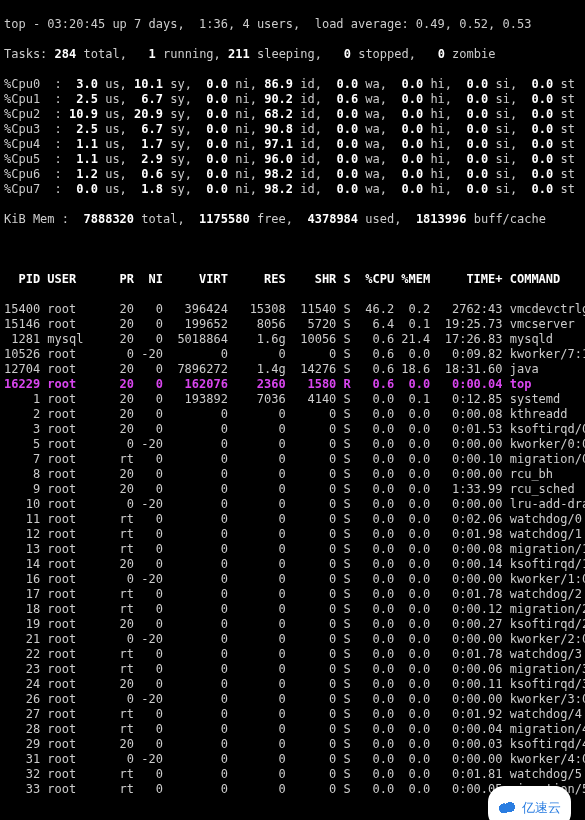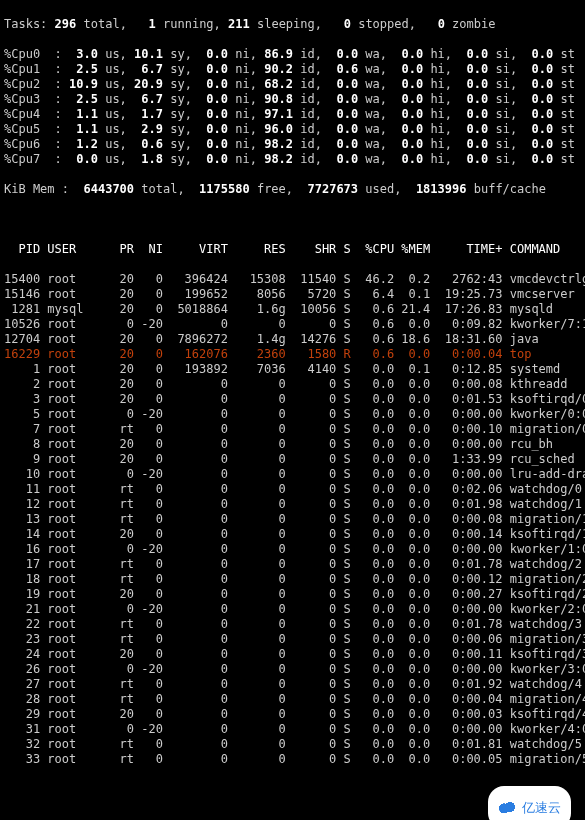--- a/index.html
+++ b/index.html
@@ -1,28 +1,29 @@
 <!DOCTYPE html>
 <html><head>
 <meta charset="utf-8">
 <style>
   html,body{margin:0;padding:0;background:#000;color:#ccc;font-family:"Consolas","Monaco",monospace;font-size:12px;line-height:15px;width:585px}
   .term{padding:2px 4px;width:577px;white-space:pre;overflow:hidden}
   .bold{font-weight:bold;color:#fff}
-  .hdr{background:#000;color:#fff;font-weight:normal}
-  .sel{font-weight:normal;color:#c2410c}
+  .hdr{background:#000;color:#fff;font-weight:bold}
+  .sel{font-weight:bold;color:#d946ef}
   .row{display:block}
   .logo{position:absolute;right:14px;top:786px;background:#fff;color:#2a7de1;border-radius:16px;padding:14px 10px;font-weight:normal;font-family:sans-serif;font-size:13px}
   .logo::before{content:"";display:inline-block;width:20px;height:14px;margin-right:4px;vertical-align:-2px;background:
     radial-gradient(circle at 30% 60%,#2a7de1 30%,transparent 31%),
     radial-gradient(circle at 60% 50%,#2a7de1 36%,transparent 37%)}
 </style>
 </head>
 <body>
 <div class="term">
-<span class="row">Tasks:<span class="bold"> <span>296</span> </span>total,  <span class="bold"> <span>1</span> </span>running,<span class="bold"> <span>211</span> </span>sleeping,  <span class="bold"> <span>0</span> </span>stopped,  <span class="bold"> <span>0</span> </span>zombie</span>
+<span class="row">top - <span>03:20:45</span> up <span>7 days,  1:36</span>, <span>4</span> users,  load average: <span>0.49, 0.52, 0.53</span></span>
+<span class="row">Tasks:<span class="bold"> <span>284</span> </span>total,  <span class="bold"> <span>1</span> </span>running,<span class="bold"> <span>211</span> </span>sleeping,  <span class="bold"> <span>0</span> </span>stopped,  <span class="bold"> <span>0</span> </span>zombie</span>
 <span id="cpu-lines"><span class="row">%Cpu0  :<span class="bold">  3.0 </span>us,<span class="bold"> 10.1 </span>sy,<span class="bold">  0.0 </span>ni,<span class="bold"> 86.9 </span>id,<span class="bold">  0.0 </span>wa,<span class="bold">  0.0 </span>hi,<span class="bold">  0.0 </span>si,<span class="bold">  0.0 </span>st</span><span class="row">%Cpu1  :<span class="bold">  2.5 </span>us,<span class="bold">  6.7 </span>sy,<span class="bold">  0.0 </span>ni,<span class="bold"> 90.2 </span>id,<span class="bold">  0.6 </span>wa,<span class="bold">  0.0 </span>hi,<span class="bold">  0.0 </span>si,<span class="bold">  0.0 </span>st</span><span class="row">%Cpu2  :<span class="bold"> 10.9 </span>us,<span class="bold"> 20.9 </span>sy,<span class="bold">  0.0 </span>ni,<span class="bold"> 68.2 </span>id,<span class="bold">  0.0 </span>wa,<span class="bold">  0.0 </span>hi,<span class="bold">  0.0 </span>si,<span class="bold">  0.0 </span>st</span><span class="row">%Cpu3  :<span class="bold">  2.5 </span>us,<span class="bold">  6.7 </span>sy,<span class="bold">  0.0 </span>ni,<span class="bold"> 90.8 </span>id,<span class="bold">  0.0 </span>wa,<span class="bold">  0.0 </span>hi,<span class="bold">  0.0 </span>si,<span class="bold">  0.0 </span>st</span><span class="row">%Cpu4  :<span class="bold">  1.1 </span>us,<span class="bold">  1.7 </span>sy,<span class="bold">  0.0 </span>ni,<span class="bold"> 97.1 </span>id,<span class="bold">  0.0 </span>wa,<span class="bold">  0.0 </span>hi,<span class="bold">  0.0 </span>si,<span class="bold">  0.0 </span>st</span><span class="row">%Cpu5  :<span class="bold">  1.1 </span>us,<span class="bold">  2.9 </span>sy,<span class="bold">  0.0 </span>ni,<span class="bold"> 96.0 </span>id,<span class="bold">  0.0 </span>wa,<span class="bold">  0.0 </span>hi,<span class="bold">  0.0 </span>si,<span class="bold">  0.0 </span>st</span><span class="row">%Cpu6  :<span class="bold">  1.2 </span>us,<span class="bold">  0.6 </span>sy,<span class="bold">  0.0 </span>ni,<span class="bold"> 98.2 </span>id,<span class="bold">  0.0 </span>wa,<span class="bold">  0.0 </span>hi,<span class="bold">  0.0 </span>si,<span class="bold">  0.0 </span>st</span><span class="row">%Cpu7  :<span class="bold">  0.0 </span>us,<span class="bold">  1.8 </span>sy,<span class="bold">  0.0 </span>ni,<span class="bold"> 98.2 </span>id,<span class="bold">  0.0 </span>wa,<span class="bold">  0.0 </span>hi,<span class="bold">  0.0 </span>si,<span class="bold">  0.0 </span>st</span></span>
-<span class="row">KiB Mem :<span class="bold">  <span>6443700</span> </span>total,<span class="bold">  <span>1175580</span> </span>free,<span class="bold">  <span>7727673</span> </span>used,<span class="bold">  <span>1813996</span> </span>buff/cache</span>
+<span class="row">KiB Mem :<span class="bold">  <span>7888320</span> </span>total,<span class="bold">  <span>1175580</span> </span>free,<span class="bold">  <span>4378984</span> </span>used,<span class="bold">  <span>1813996</span> </span>buff/cache</span>
 <span class="row"> </span>
 <span class="row hdr" id="hdr-row">  PID USER      PR  NI     VIRT     RES    SHR S  %CPU %MEM     TIME+ COMMAND</span>
 <span id="proc-rows"><span class="row">15400 root      20   0   396424   15308  11540 S  46.2  0.2   2762:43 vmcdevctrlgb</span><span class="row">15146 root      20   0   199652    8056   5720 S   6.4  0.1  19:25.73 vmcserver</span><span class="row"> 1281 mysql     20   0  5018864    1.6g  10056 S   0.6 21.4  17:26.83 mysqld</span><span class="row">10526 root       0 -20        0       0      0 S   0.6  0.0   0:09.82 kworker/7:1H</span><span class="row">12704 root      20   0  7896272    1.4g  14276 S   0.6 18.6  18:31.60 java</span><span class="row sel">16229 root      20   0   162076    2360   1580 R   0.6  0.0   0:00.04 top</span><span class="row">    1 root      20   0   193892    7036   4140 S   0.0  0.1   0:12.85 systemd</span><span class="row">    2 root      20   0        0       0      0 S   0.0  0.0   0:00.08 kthreadd</span><span class="row">    3 root      20   0        0       0      0 S   0.0  0.0   0:01.53 ksoftirqd/0</span><span class="row">    5 root       0 -20        0       0      0 S   0.0  0.0   0:00.00 kworker/0:0H</span><span class="row">    7 root      rt   0        0       0      0 S   0.0  0.0   0:00.10 migration/0</span><span class="row">    8 root      20   0        0       0      0 S   0.0  0.0   0:00.00 rcu_bh</span><span class="row">    9 root      20   0        0       0      0 S   0.0  0.0   1:33.99 rcu_sched</span><span class="row">   10 root       0 -20        0       0      0 S   0.0  0.0   0:00.00 lru-add-drain</span><span class="row">   11 root      rt   0        0       0      0 S   0.0  0.0   0:02.06 watchdog/0</span><span class="row">   12 root      rt   0        0       0      0 S   0.0  0.0   0:01.98 watchdog/1</span><span class="row">   13 root      rt   0        0       0      0 S   0.0  0.0   0:00.08 migration/1</span><span class="row">   14 root      20   0        0       0      0 S   0.0  0.0   0:00.14 ksoftirqd/1</span><span class="row">   16 root       0 -20        0       0      0 S   0.0  0.0   0:00.00 kworker/1:0H</span><span class="row">   17 root      rt   0        0       0      0 S   0.0  0.0   0:01.78 watchdog/2</span><span class="row">   18 root      rt   0        0       0      0 S   0.0  0.0   0:00.12 migration/2</span><span class="row">   19 root      20   0        0       0      0 S   0.0  0.0   0:00.27 ksoftirqd/2</span><span class="row">   21 root       0 -20        0       0      0 S   0.0  0.0   0:00.00 kworker/2:0H</span><span class="row">   22 root      rt   0        0       0      0 S   0.0  0.0   0:01.78 watchdog/3</span><span class="row">   23 root      rt   0        0       0      0 S   0.0  0.0   0:00.06 migration/3</span><span class="row">   24 root      20   0        0       0      0 S   0.0  0.0   0:00.11 ksoftirqd/3</span><span class="row">   26 root       0 -20        0       0      0 S   0.0  0.0   0:00.00 kworker/3:0H</span><span class="row">   27 root      rt   0        0       0      0 S   0.0  0.0   0:01.92 watchdog/4</span><span class="row">   28 root      rt   0        0       0      0 S   0.0  0.0   0:00.04 migration/4</span><span class="row">   29 root      20   0        0       0      0 S   0.0  0.0   0:00.03 ksoftirqd/4</span><span class="row">   31 root       0 -20        0       0      0 S   0.0  0.0   0:00.00 kworker/4:0H</span><span class="row">   32 root      rt   0        0       0      0 S   0.0  0.0   0:01.81 watchdog/5</span><span class="row">   33 root      rt   0        0       0      0 S   0.0  0.0   0:00.05 migration/5</span></span>
 </div>
 <div class="logo"><span>亿速云</span></div>
 
 </body></html>

